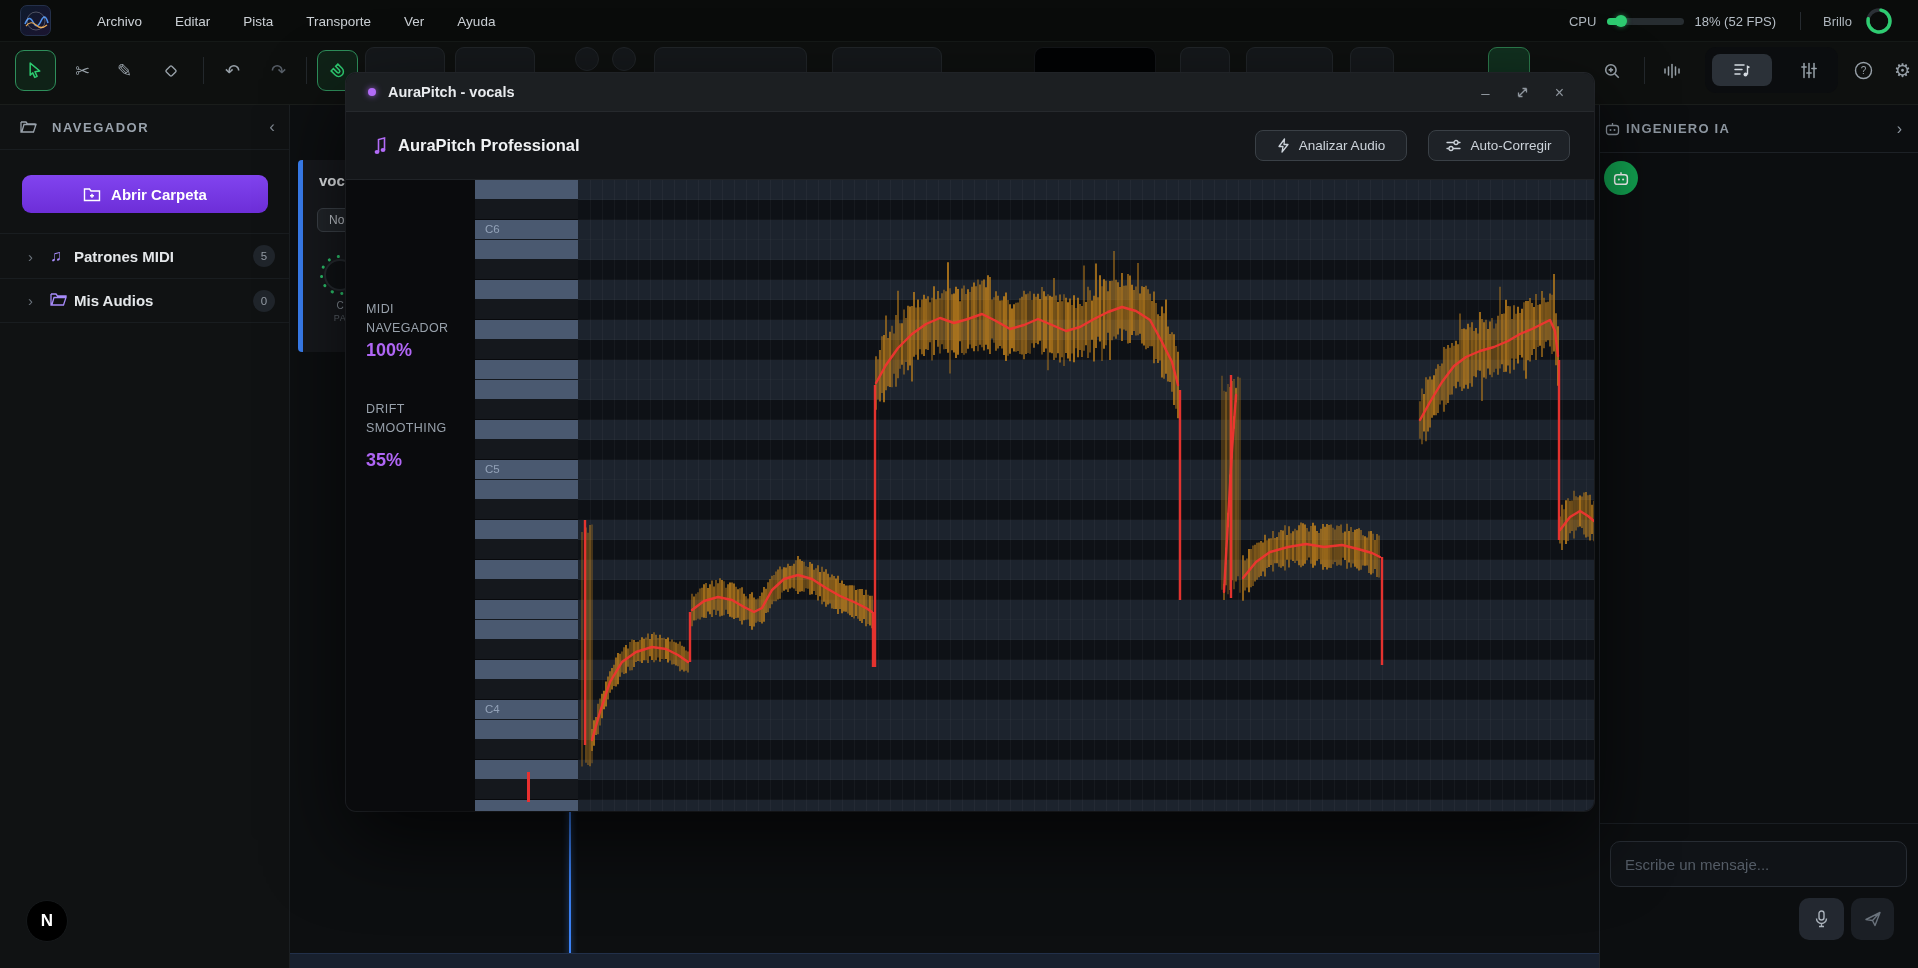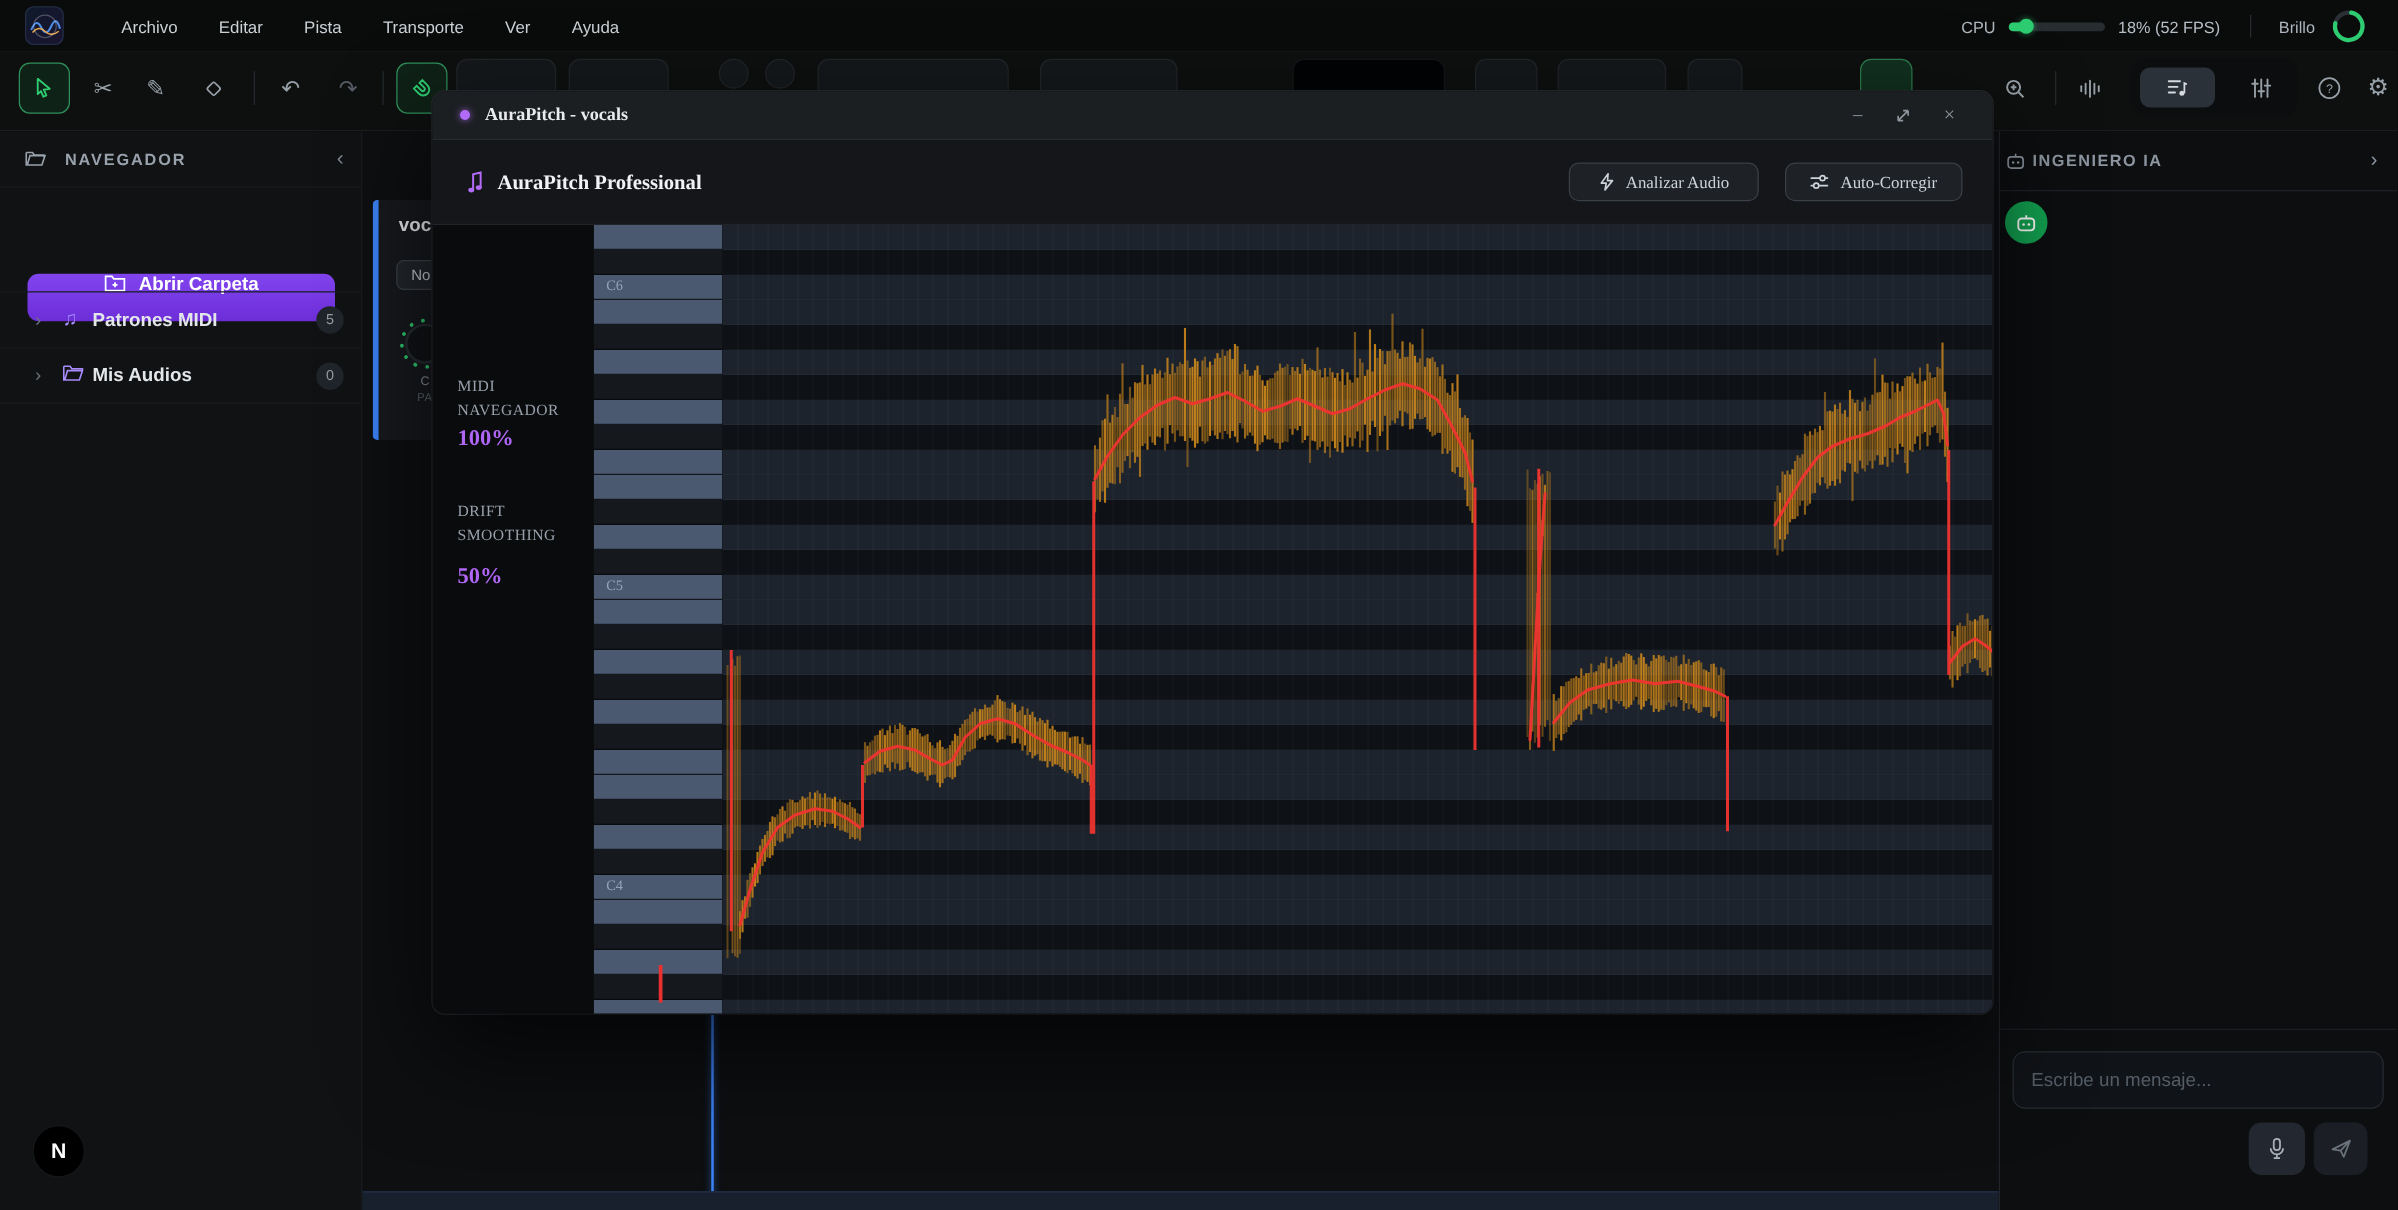--- a/index.html
+++ b/index.html
@@ -34,22 +34,22 @@
   .tgroup { position:absolute; top:5px; width:133px; height:46px; background:#0b0d0f; border-radius:11px; }
   .tgroup .sel { position:absolute; left:7px; top:7px; width:60px; height:32px; background:#2b3138; border-radius:8px;
      display:flex; align-items:center; justify-content:center; }
 
   
   .sidebar { position:absolute; left:0; top:105px; width:290px; height:863px; background:#101213; border-right:1px solid #1b1f22; }
   .sb-header { position:absolute; left:0; top:0; width:100%; height:45px; border-bottom:1px solid #191d20; display:flex; align-items:center; }
   .sb-title { color:#99a2ac; font-size:13px; font-weight:700; letter-spacing:1.5px; margin-left:52px; }
   .sb-chevron { position:absolute; right:14px; color:#7c848d; font-size:17px; }
   .open-folder { position:absolute; left:22px; top:70px; width:246px; height:38px; border-radius:9px;
-     background:linear-gradient(180deg,#8144ef,#6d2ed8); display:flex; align-items:flex-start; justify-content:center; gap:10px;
-     color:#fff; font-size:15px; font-weight:600;margin-top:44px; }
+     background:linear-gradient(180deg,#8144ef,#6d2ed8); display:flex; align-items:center; justify-content:center; gap:10px;
+     color:#fff; font-size:15px; font-weight:600; }
   .tree { position:absolute; left:0; top:128px; width:100%; }
   .tree-row { position:relative; height:45px; border-top:1px solid #191d20; display:flex; align-items:center; }
   .tree-row:last-child { border-bottom:1px solid #191d20; }
   .tree-chev { color:#6b737c; font-size:15px; margin-left:28px; width:14px; }
   .tree-icon { width:24px; margin-left:8px; color:#a78bfa; font-size:16px; }
   .tree-label { color:#e4e7ea; font-size:15px; font-weight:700; }
   .tree-badge { position:absolute; right:14px; width:22px; height:22px; border-radius:50%; background:#20252b;
      color:#939ba4; font-size:11.5px; display:flex; align-items:center; justify-content:center; }
   .n-avatar { position:absolute; left:26px; top:795px; width:42px; height:42px; border-radius:50%; background:#000;
      color:#fff; font-weight:700; font-size:17px; display:flex; align-items:center; justify-content:center; border:1px solid #15181a;}
@@ -80,21 +80,21 @@
   .ai-input { position:absolute; left:10px; top:736px; width:297px; height:46px; background:#101317; border:1px solid #272c33;
      border-radius:10px; color:#aab2bb; font-size:15px; padding:0 14px; font-family:inherit; }
   .ai-input::placeholder { color:#545c66; }
   .ai-mic { position:absolute; left:199px; top:793px; width:45px; height:42px; border-radius:10px; background:#232830;
      display:flex; align-items:center; justify-content:center; }
   .ai-send { position:absolute; left:251px; top:793px; width:43px; height:42px; border-radius:10px; background:#1b1f25;
      display:flex; align-items:center; justify-content:center; }
 
   
   .modal { position:absolute; left:346px; top:73px; width:1248px; height:738px; background:#101214; border-radius:10px;
-     box-shadow:0 30px 80px rgba(0,0,0,.68), 0 0 0 1px #26292e; z-index:50; overflow:hidden;font-family:Liberation Serif, serif; }
+     box-shadow:0 30px 80px rgba(0,0,0,.68), 0 0 0 1px #26292e; z-index:50; overflow:hidden; }
   .modal-titlebar { position:absolute; left:0; top:0; width:100%; height:39px; background:#1c1f22; border-bottom:1px solid #26292d;
      display:flex; align-items:center; }
   .modal-dot { width:8px; height:8px; border-radius:50%; background:#b26bf7; margin-left:22px; box-shadow:0 0 6px rgba(178,107,247,.8); }
   .modal-title { color:#e9ebee; font-size:14.5px; font-weight:700; margin-left:12px; }
   .win-controls { position:absolute; right:30px; top:0; height:39px; display:flex; align-items:center; gap:26px; color:#8f969e; }
   .modal-header { position:absolute; left:0; top:39px; width:100%; height:68px; background:#141619; border-bottom:1px solid #202327; }
   .app-title { position:absolute; left:52px; top:24px; color:#f0f2f4; font-size:16.5px; font-weight:700; }
   .mbtn { position:absolute; top:18px; height:31px; border:1px solid #3a4046; background:#1e2227; border-radius:8px;
      color:#ccd3da; font-size:13.5px; display:flex; align-items:center; justify-content:center; gap:9px; }
   .editor { position:absolute; left:0; top:107px; width:1248px; height:631px; overflow:hidden; }
@@ -370,21 +370,21 @@
       </div>
     </div>
 
     <div class="editor">
       <div class="ed-controls">
         <div class="pc-label" style="top:122px">MIDI</div>
         <div class="pc-label" style="top:141px">NAVEGADOR</div>
         <div class="pc-value" style="top:160px">100%</div>
         <div class="pc-label" style="top:222px">DRIFT</div>
         <div class="pc-label" style="top:241px">SMOOTHING</div>
-        <div class="pc-value" style="top:270px">50%</div>
+        <div class="pc-value" style="top:270px">35%</div>
 
       </div>
       <div class="ed-keys" id="piano-keys">
           <div class="key-row light" style="top: 0px;"></div>
           <div class="key-row dark" style="top: 20px;"></div>
           <div class="key-row light" style="top: 40px;">
             <span class="key-label">C6</span>
           </div>
           <div class="key-row light" style="top: 60px;"></div>
           <div class="key-row dark" style="top: 80px;"></div>

